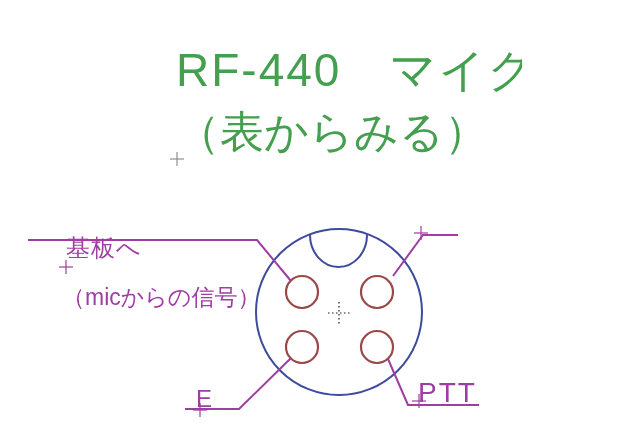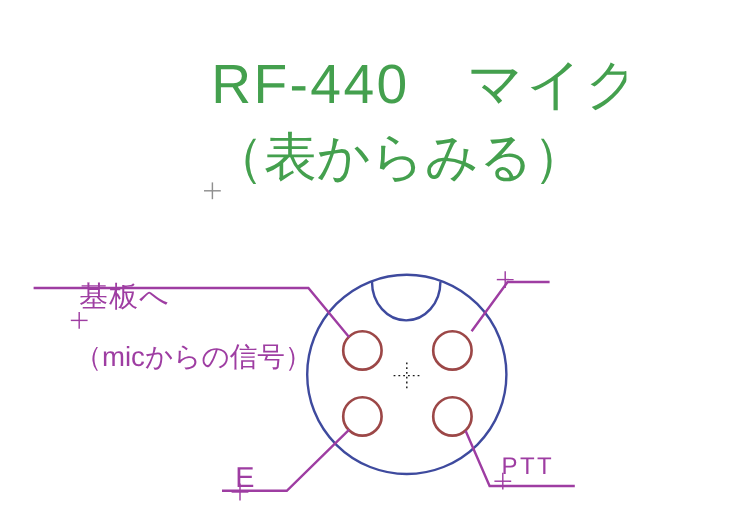--- a/index.html
+++ b/index.html
@@ -33,21 +33,21 @@
   }
   .title-line2 {
     left: 176px; top: 110px;
     font-size: 44px;
     letter-spacing: 0px;
   }
   .lbl-kiban   { left: 66px;  top: 217px; font-size: 24px; letter-spacing: 1px; margin-top: 19px; }
   .lbl-mic     { left: 62px;  top: 246px; font-size: 23px; margin-top: 40px; }
   .lbl-aki     { left: 422px; top: 207px; font-size: 23px; }
   .lbl-e       { left: 196px; top: 387px; font-size: 24px; }
-  .lbl-ptt     { left: 418px; top: 379px; font-size: 20px; letter-spacing: 2px; }
+  .lbl-ptt     { left: 418px; top: 379px; font-size: 28px; letter-spacing: 2px; }
 
   
   .outline      { stroke: var(--navy);   stroke-width: 2;   fill: none; }
   .notch        { stroke: var(--navy);   stroke-width: 2;   fill: none; }
   .pin          { stroke: var(--maroon); stroke-width: 2.2; fill: none; }
   .leader       { stroke: var(--purple); stroke-width: 2;   fill: none; }
   .crosshair    { stroke: var(--black);  stroke-width: 1.2; fill: none;
                   stroke-dasharray: 1.5 2.5; }
   .anchor-cross { stroke: var(--purple); stroke-width: 1.2; fill: none; }
   .anchor-gray  { stroke: var(--gray);   stroke-width: 1.2; fill: none; }

